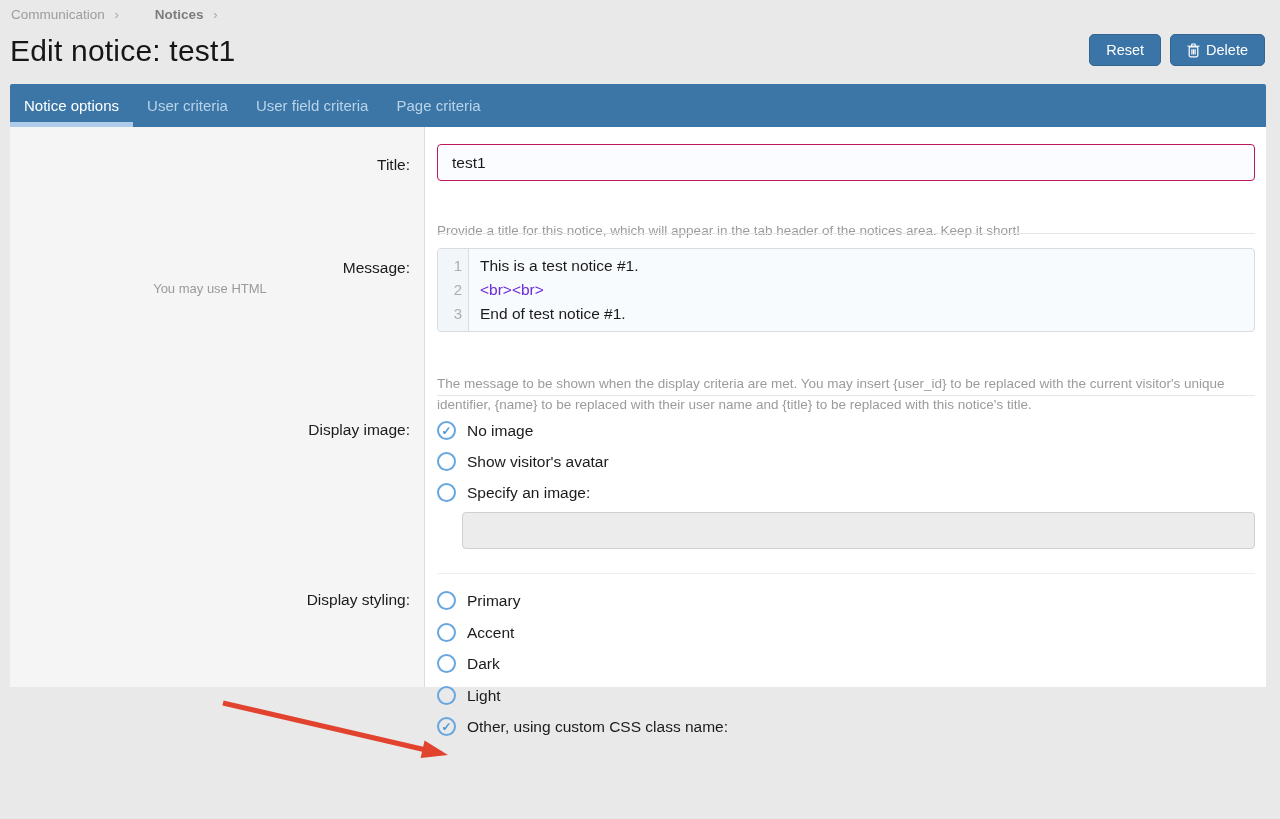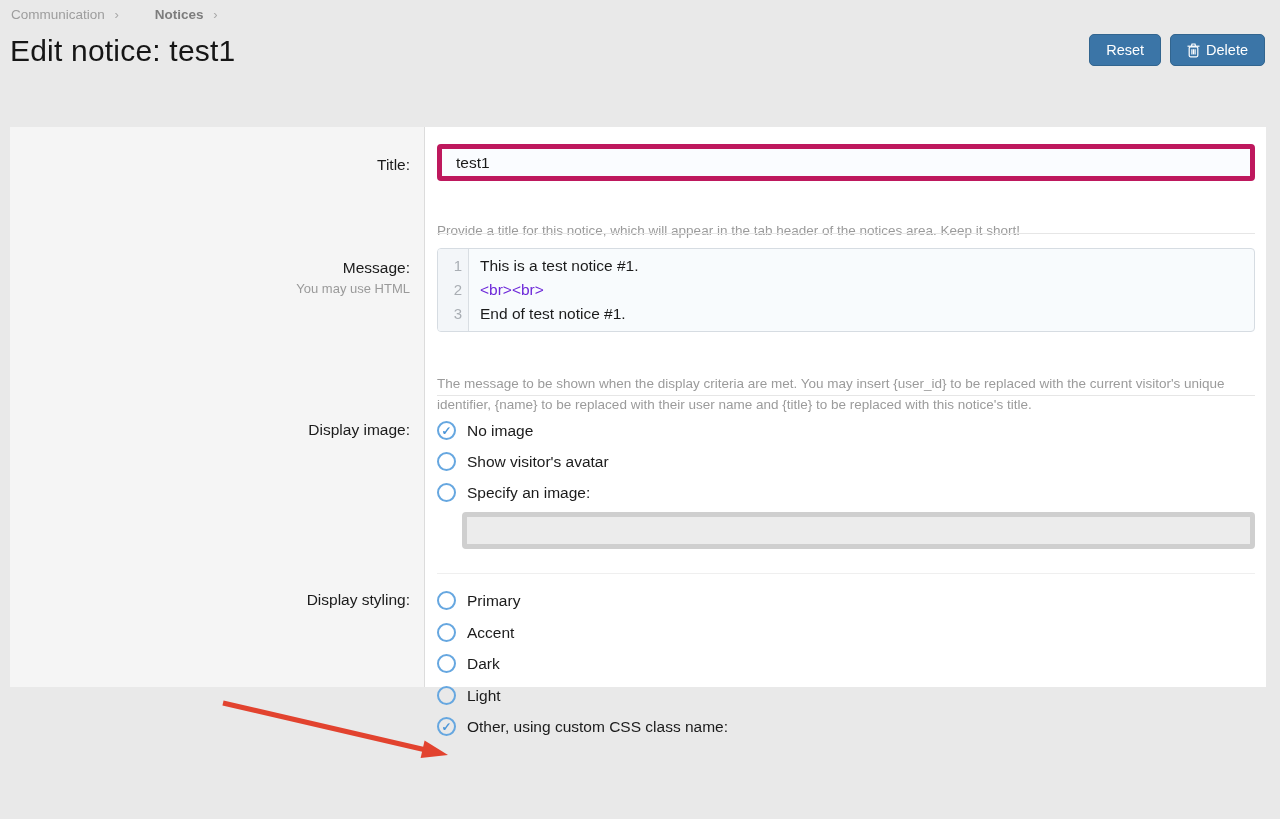--- a/index.html
+++ b/index.html
@@ -32,21 +32,21 @@
   .label-col { position:absolute; left:0; top:0; bottom:0; width:415px;
                background:#f5f5f5; border-right:1px solid #dcdcdc; }
   .row-label { position:absolute; left:0; width:400px; text-align:right;
                font-size:15.5px; color:#1b1b1b; line-height:22px; }
   .row-sublabel { position:absolute; left:0; width:400px; text-align:right;
                   font-size:13px; color:#9a9a9a; line-height:18px; }
   .explain { position:absolute; font-size:13.5px; color:#9b9b9b; line-height:21px;margin-top:32px; }
   .divider { position:absolute; left:427px; right:11px; border-top:1px solid #e6e6e6; }
   .divider.faint { border-top-color:#efefef; }
 
-  .text-input { position:absolute; height:37px; border:5px solid #be185d; border-radius:4px;
+  .text-input { position:absolute; height:37px; border:1px solid #be185d; border-radius:4px;
                 background:#fafcff; font-family:inherit; font-size:15.5px; color:#1b1b1b;
                 padding:0 14px; outline:none; }
   .text-input.disabled { background:#ececec; border-color:#cfcfcf; }
 
   
   .editor { position:absolute; left:427px; top:121px; width:818px; height:84px;
             border:1px solid #d6dce2; border-radius:4px; background:#f8fbfd;
             display:flex; overflow:hidden; cursor:text; }
   .gutter { width:31px; border-right:1px solid #d9dee3; background:#f3f6f9;
             padding:5px 6px 0 0; text-align:right; }
@@ -96,31 +96,46 @@
           <path d="M4.5 3 L5 1 L8 1 L8.5 3"></path>
           <line x1="4.9" y1="6.2" x2="4.9" y2="11.4"></line>
           <line x1="6.5" y1="6.2" x2="6.5" y2="11.4"></line>
           <line x1="8.1" y1="6.2" x2="8.1" y2="11.4"></line>
         </svg>
       </span>
       <span>Delete</span>
     </button>
   </div>
 
+  <div class="tabbar">
+    <div class="tab active">
+      <span>Notice options</span>
+      <span class="tab-underline"></span>
+    </div>
+    <div class="tab">
+      <span>User criteria</span>
+    </div>
+    <div class="tab">
+      <span>User field criteria</span>
+    </div>
+    <div class="tab">
+      <span>Page criteria</span>
+    </div>
+  </div>
 
   <div class="sheet">
     <div class="label-col"></div>
 
     <div class="row-label" style="top:27px;">Title:</div>
     <input class="text-input" style="left: 427px; top: 17px; width: 818px;" type="text" value="test1">
     <div class="explain" style="left:427px; top:61px; width:818px;">Provide a title for this notice, which will appear in the tab header of the notices area. Keep it short!</div>
     <div class="divider" style="top:106px;"></div>
 
     <div class="row-label" style="top:130px;">Message:</div>
-    <div class="row-sublabel" style="top:153px;">You may use HTML</div>
+    <div class="row-sublabel" style="top:153px;text-align:center;">You may use HTML</div>
     <div class="editor">
       <div class="gutter">
         <div>1</div>
         <div>2</div>
         <div>3</div>
       </div>
       <div class="code-lines">
         <div>This is a test notice #1.</div>
         <div class="tag">&lt;br&gt;&lt;br&gt;</div>
         <div>End of test notice #1.</div>

